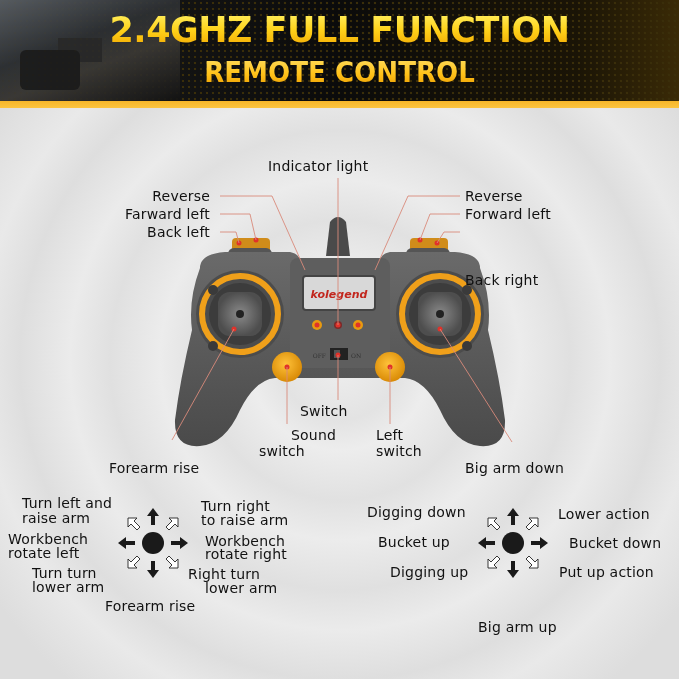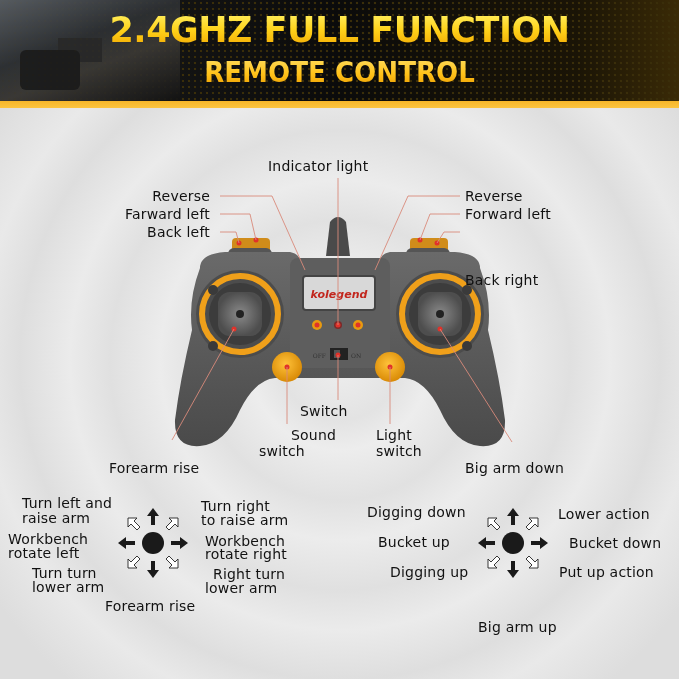--- a/index.html
+++ b/index.html
@@ -177,21 +177,21 @@
 <div class="lbl r" style="left:100px; top:189px; width:110px;">Reverse</div>
 <div class="lbl r" style="left:100px; top:207px; width:110px;">Farward left</div>
 <div class="lbl r" style="left:100px; top:225px; width:110px;">Back left</div>
 <div class="lbl" style="left:465px; top:189px;">Reverse</div>
 <div class="lbl" style="left:465px; top:207px;">Forward left</div>
 <div class="lbl" style="left:465px; top:225px;margin-top:48px;">Back right</div>
 
 <div class="lbl c" style="left:300px; top:404px; width:80px;">Switch</div>
 <div class="lbl" style="left:259px; top:428px;margin-left:32px;">Sound</div>
 <div class="lbl" style="left:259px; top:444px;">switch</div>
-<div class="lbl" style="left:376px; top:428px;">Light</div>
+<div class="lbl" style="left:376px; top:428px;">Left</div>
 <div class="lbl" style="left:376px; top:444px;">switch</div>
 <div class="lbl" style="left:109px; top:461px;">Forearm rise</div>
 <div class="lbl" style="left:465px; top:461px;">Big arm down</div>
 
 <svg class="arrows" style="left:115px; top:505px; width:76px; height:76px;" viewBox="0 0 76 76">
   <circle cx="38" cy="38" r="11" fill="#1a1a1a"></circle>
   <path d="M38 3 L32 11 L36 11 L36 20 L40 20 L40 11 L44 11 Z" fill="#1a1a1a"></path>
   <path d="M38 73 L32 65 L36 65 L36 56 L40 56 L40 65 L44 65 Z" fill="#1a1a1a"></path>
   <path d="M3 38 L11 32 L11 36 L20 36 L20 40 L11 40 L11 44 Z" fill="#1a1a1a"></path>
   <path d="M73 38 L65 32 L65 36 L56 36 L56 40 L65 40 L65 44 Z" fill="#1a1a1a"></path>
@@ -205,21 +205,21 @@
 <div class="lbl c" style="left:22px; top:496px; width:104px;">Turn left and</div>
 <div class="lbl c" style="left:22px; top:511px; width:104px;">raise arm</div>
 <div class="lbl c" style="left:8px; top:532px; width:100px;">Workbench</div>
 <div class="lbl c" style="left:8px; top:546px; width:100px;">rotate left</div>
 <div class="lbl c" style="left:32px; top:566px; width:90px;">Turn turn</div>
 <div class="lbl c" style="left:32px; top:580px; width:90px;">lower arm</div>
 <div class="lbl" style="left:201px; top:499px;">Turn right</div>
 <div class="lbl" style="left:201px; top:513px;">to raise arm</div>
 <div class="lbl c" style="left:205px; top:534px; width:96px;">Workbench</div>
 <div class="lbl c" style="left:205px; top:547px; width:96px;">rotate right</div>
-<div class="lbl" style="left:213px; top:567px;">Right turn</div>
+<div class="lbl" style="left:188px; top:567px;">Right turn</div>
 <div class="lbl" style="left:205px; top:581px;">lower arm</div>
 <div class="lbl" style="left:105px; top:599px;">Forearm rise</div>
 
 <svg class="arrows" style="left:475px; top:505px; width:76px; height:76px;" viewBox="0 0 76 76">
   <circle cx="38" cy="38" r="11" fill="#1a1a1a"></circle>
   <path d="M38 3 L32 11 L36 11 L36 20 L40 20 L40 11 L44 11 Z" fill="#1a1a1a"></path>
   <path d="M38 73 L32 65 L36 65 L36 56 L40 56 L40 65 L44 65 Z" fill="#1a1a1a"></path>
   <path d="M3 38 L11 32 L11 36 L20 36 L20 40 L11 40 L11 44 Z" fill="#1a1a1a"></path>
   <path d="M73 38 L65 32 L65 36 L56 36 L56 40 L65 40 L65 44 Z" fill="#1a1a1a"></path>
   <g fill="#fff" stroke="#222" stroke-width="0.9">

